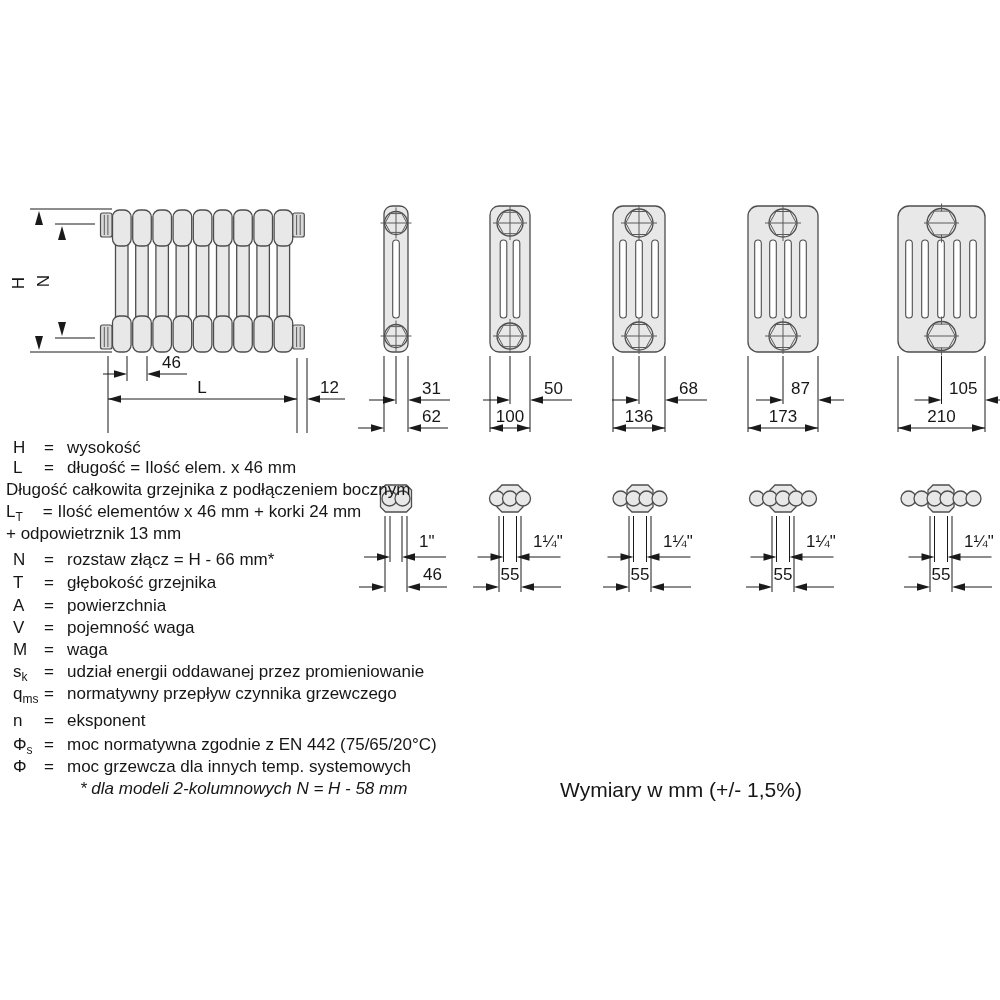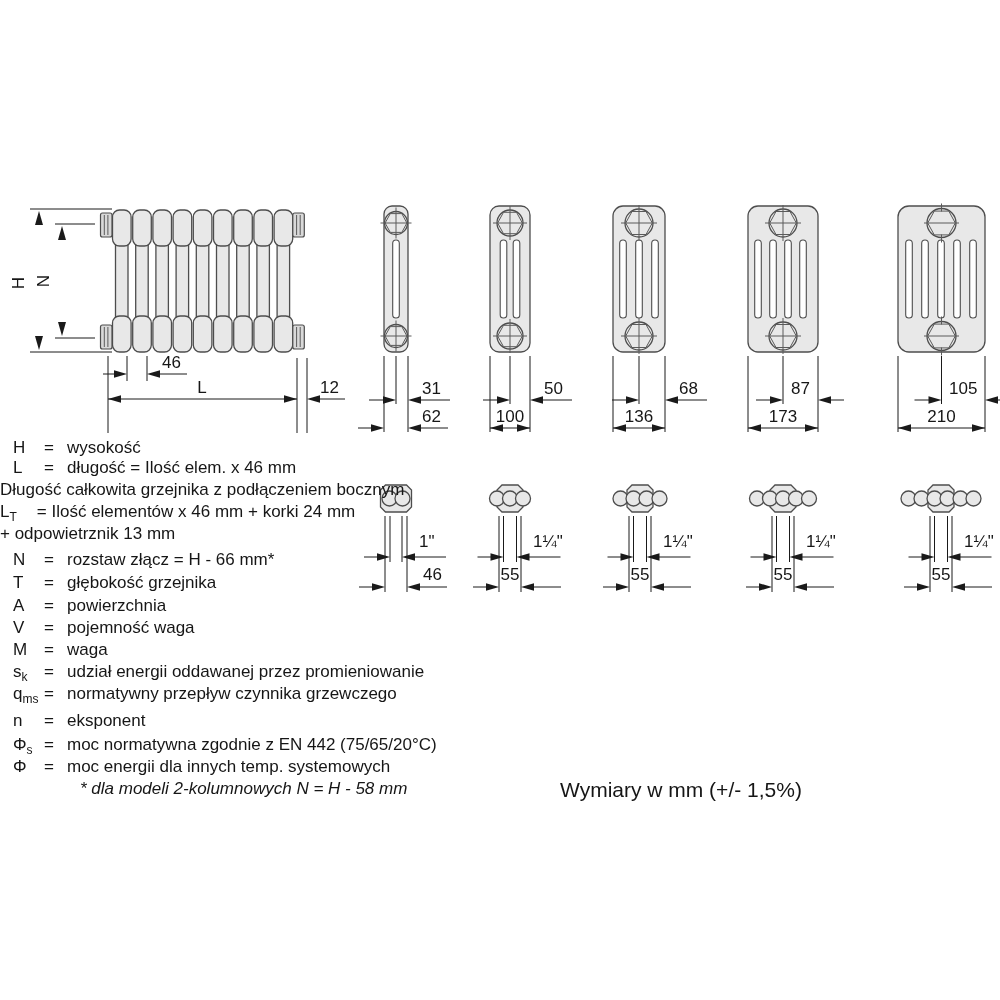--- a/index.html
+++ b/index.html
@@ -8,21 +8,21 @@
   .shape{fill:#e8e8e8;stroke:#4d4d4d;stroke-width:1.3;}
   .slot{fill:#ffffff;stroke:#4d4d4d;stroke-width:1.1;}
   .nip{fill:#d9d9d9;stroke:#4d4d4d;stroke-width:1.2;}
   .thin{fill:none;stroke:#5a5a5a;stroke-width:1;}
   .dl{stroke:#1a1a1a;stroke-width:1;fill:none;}
   .ah{fill:#1a1a1a;stroke:none;}
   .dt{font-family:"Liberation Sans",sans-serif;font-size:17px;fill:#161616;}
   .lrow{position:absolute;left:0;height:22px;font-size:17px;white-space:nowrap;display:flex;align-items:baseline;}
   .c1{width:44px;padding-left:13px;box-sizing:border-box;flex:none;}
   .c2{width:23px;flex:none;}
-  .full{padding-left:0;display:block;}
+  .full{padding-left:6px;display:block;}
   .ind{padding-left:80px;font-style:italic;}
   sub.sb{font-size:12px;}
   .rest{margin-left:20px;}
   #footnote{position:absolute;left:560px;top:778px;font-size:21px;white-space:nowrap;}
 </style>
 </head>
 <body>
 
 <svg id="draw" width="1000" height="1000" viewBox="0 0 1000 1000">
     <g>
@@ -417,19 +417,19 @@
   <span class="c3">eksponent</span>
 </div>
 <div class="lrow" style="top:735px">
   <span class="c1"><span>Φ</span><sub class="sb">s</sub></span>
   <span class="c2">=</span>
   <span class="c3">moc normatywna zgodnie z EN 442 (75/65/20°C)</span>
 </div>
 <div class="lrow" style="top:757px">
   <span class="c1"><span>Φ</span><sub class="sb"></sub></span>
   <span class="c2">=</span>
-  <span class="c3">moc energii dla innych temp. systemowych</span>
+  <span class="c3">moc grzewcza dla innych temp. systemowych</span>
 </div>
 <div class="lrow full ind" style="top:779px">
   <span>* dla modeli 2-kolumnowych N = H - 58 mm</span>
 </div>
 
 <div id="footnote">Wymiary w mm (+/- 1,5%)</div>
 
 </body></html>

